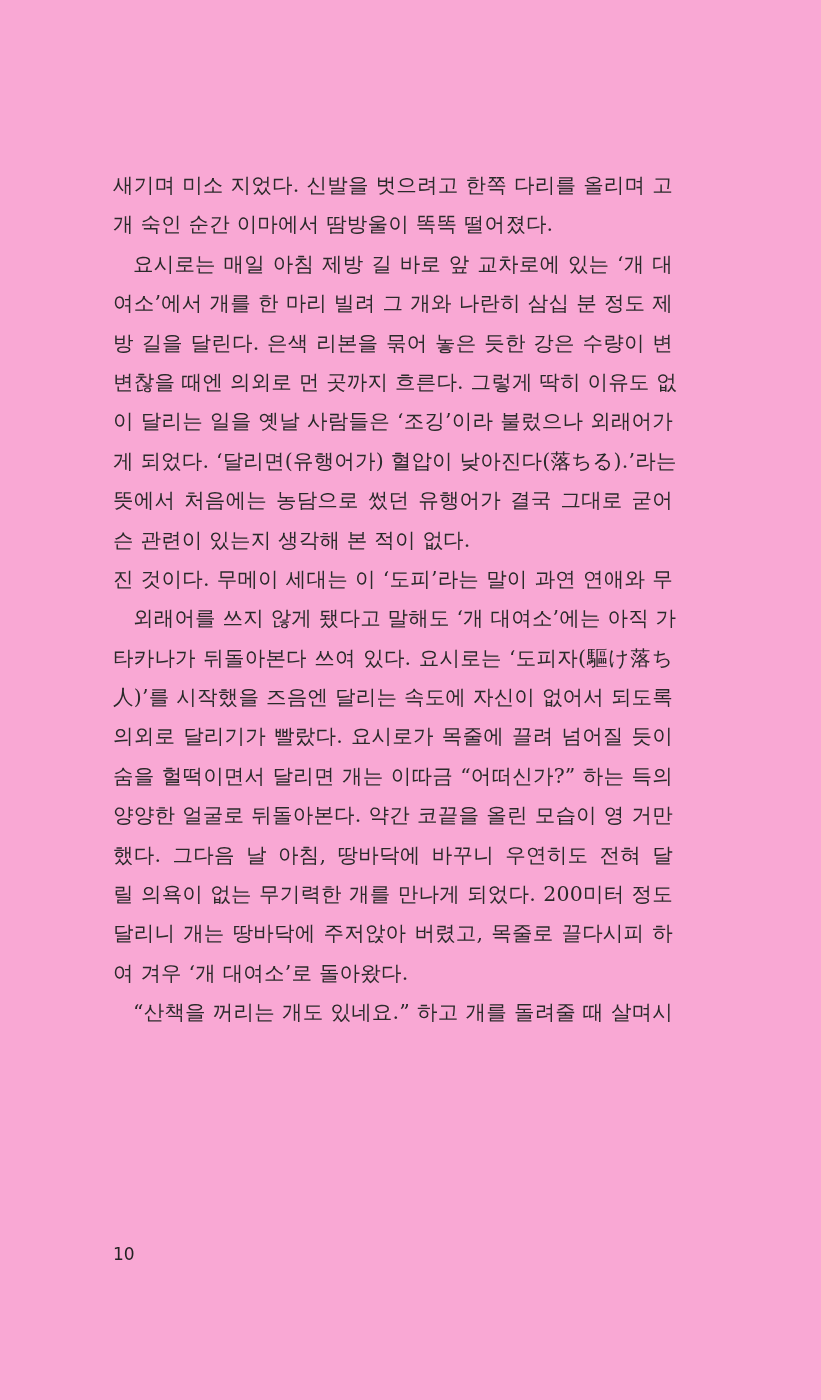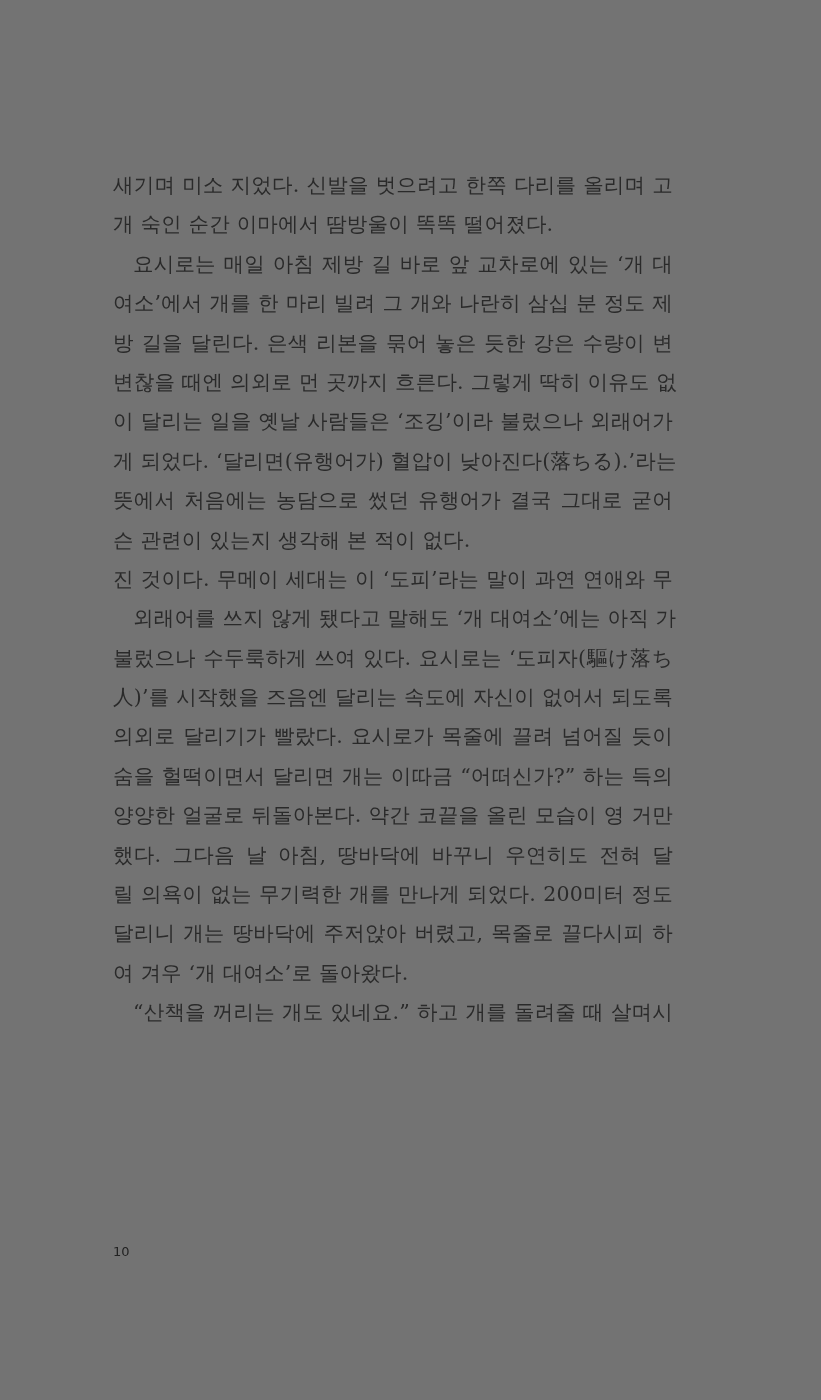--- a/index.html
+++ b/index.html
@@ -1,17 +1,17 @@
 <!DOCTYPE html>
 <html><head>
   <meta charset="utf-8">
   <style>
     html, body { margin: 0; padding: 0; background: #ffffff; }
     body { width: 821px; height: 1400px; position: relative; overflow: hidden; }
-    .page { position: absolute; left: 0; top: 0; width: 821px; height: 1400px; background: #737373; }
+    .page { position: absolute; left: 0; top: 0; width: 821px; height: 1400px; background: #f9a8d4; }
     .body-text {
       position: absolute;
       left: 113px;
       top: 166px;
       width: 560px;
       font-family: "DejaVu Serif", "Liberation Serif", serif;
       font-size: 20.5px;
       line-height: 39.4px;
       color: #2a2a2a;
       letter-spacing: 0.2px;
@@ -24,42 +24,42 @@
       height: 39.4px;
       overflow: visible;
     }
     .line.last { text-align-last: left; }
     .line.indent { padding-left: 20px; }
     .page-number {
       position: absolute;
       left: 113px;
       top: 1244px;
       font-family: "DejaVu Sans", "Liberation Sans", sans-serif;
-      font-size: 13px;
+      font-size: 17px;
       color: #222;
     }
   </style>
 </head>
 <body>
 
 <div class="page">
   <div class="body-text">
     <span class="line">새기며 미소 지었다. 신발을 벗으려고 한쪽 다리를 올리며 고</span>
     <span class="line last">개 숙인 순간 이마에서 땀방울이 똑똑 떨어졌다.</span>
     <span class="line indent">요시로는 매일 아침 제방 길 바로 앞 교차로에 있는 ‘개 대</span>
     <span class="line">여소’에서 개를 한 마리 빌려 그 개와 나란히 삼십 분 정도 제</span>
     <span class="line">방 길을 달린다. 은색 리본을 묶어 놓은 듯한 강은 수량이 변</span>
     <span class="line">변찮을 때엔 의외로 먼 곳까지 흐른다. 그렇게 딱히 이유도 없</span>
     <span class="line">이 달리는 일을 옛날 사람들은 ‘조깅’이라 불렀으나 외래어가</span>
     <span class="line">게 되었다. ‘달리면(유행어가) 혈압이 낮아진다(落ちる).’라는</span>
     <span class="line">뜻에서 처음에는 농담으로 썼던 유행어가 결국 그대로 굳어</span>
     <span class="line last">슨 관련이 있는지 생각해 본 적이 없다.</span>
     <span class="line">진 것이다. 무메이 세대는 이 ‘도피’라는 말이 과연 연애와 무</span>
     <span class="line indent">외래어를 쓰지 않게 됐다고 말해도 ‘개 대여소’에는 아직 가</span>
-    <span class="line">불렀으나 수두룩하게 쓰여 있다. 요시로는 ‘도피자(驅け落ち</span>
+    <span class="line">타카나가 뒤돌아본다 쓰여 있다. 요시로는 ‘도피자(驅け落ち</span>
     <span class="line">人)’를 시작했을 즈음엔 달리는 속도에 자신이 없어서 되도록</span>
     <span class="line">의외로 달리기가 빨랐다. 요시로가 목줄에 끌려 넘어질 듯이</span>
     <span class="line">숨을 헐떡이면서 달리면 개는 이따금 “어떠신가?” 하는 득의</span>
     <span class="line">양양한 얼굴로 뒤돌아본다. 약간 코끝을 올린 모습이 영 거만</span>
     <span class="line">했다. 그다음 날 아침, 땅바닥에 바꾸니 우연히도 전혀 달</span>
     <span class="line">릴 의욕이 없는 무기력한 개를 만나게 되었다. 200미터 정도</span>
     <span class="line">달리니 개는 땅바닥에 주저앉아 버렸고, 목줄로 끌다시피 하</span>
     <span class="line last">여 겨우 ‘개 대여소’로 돌아왔다.</span>
     <span class="line indent">“산책을 꺼리는 개도 있네요.” 하고 개를 돌려줄 때 살며시</span>
   </div>

